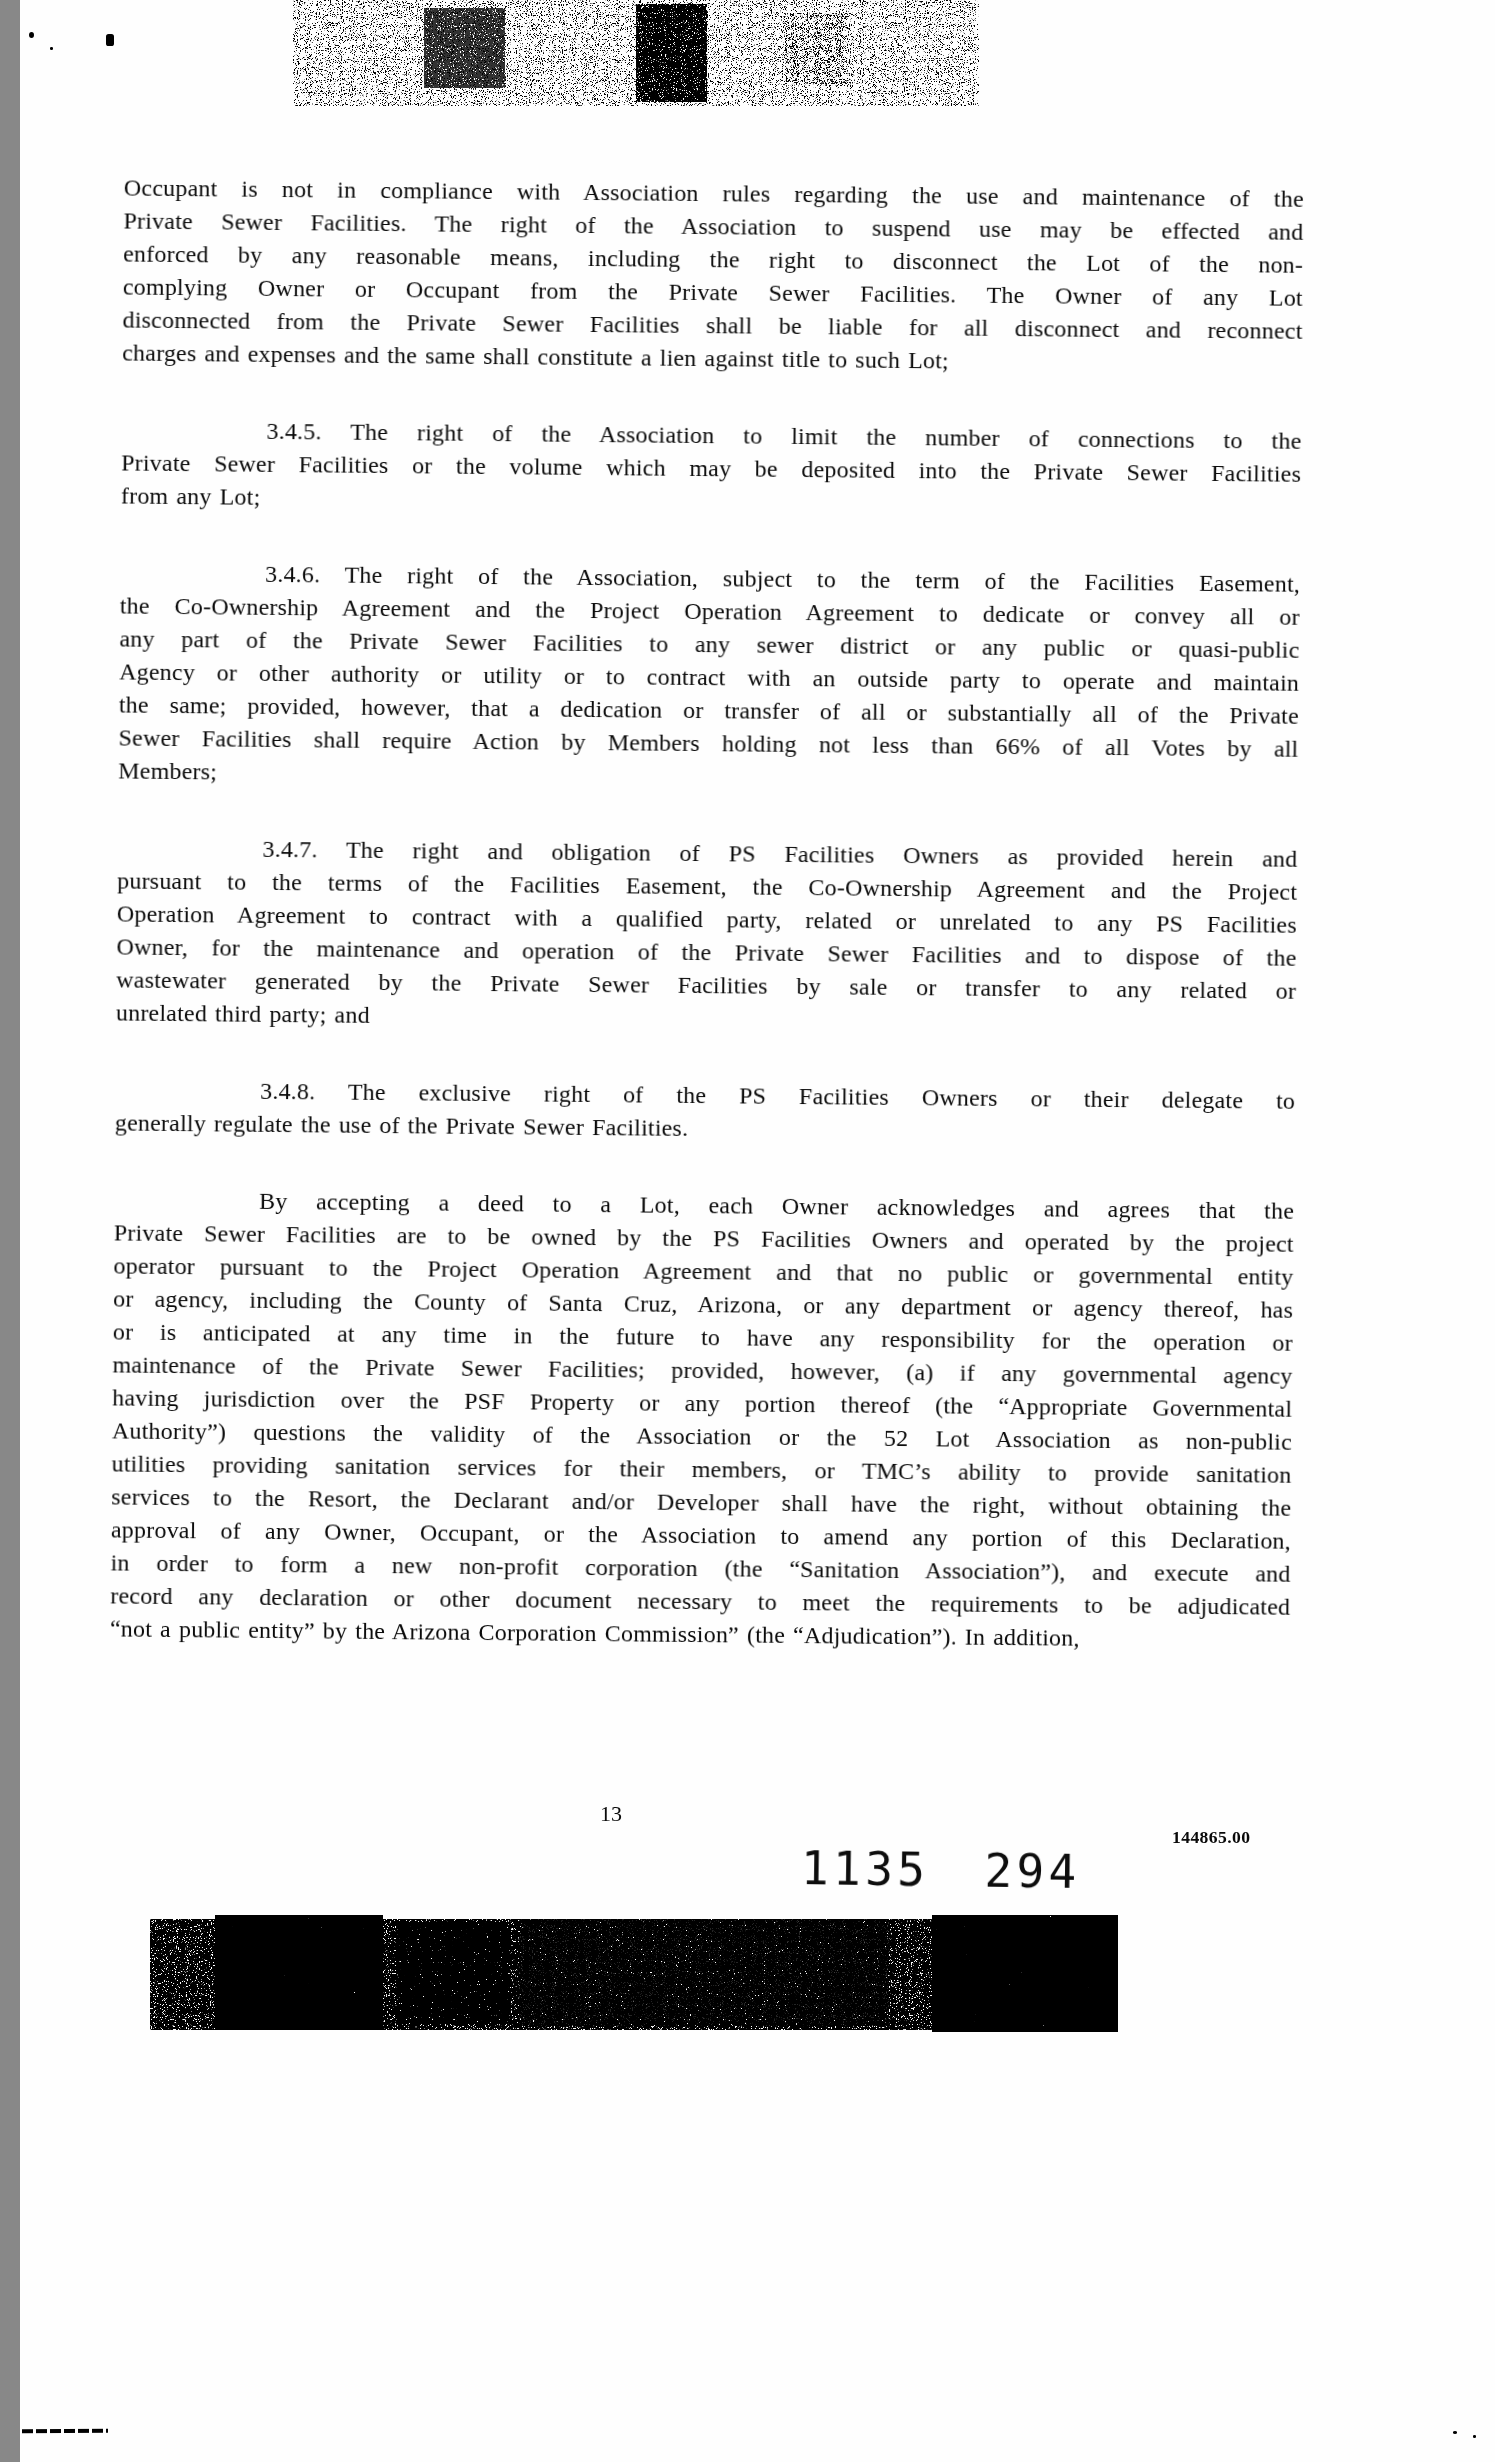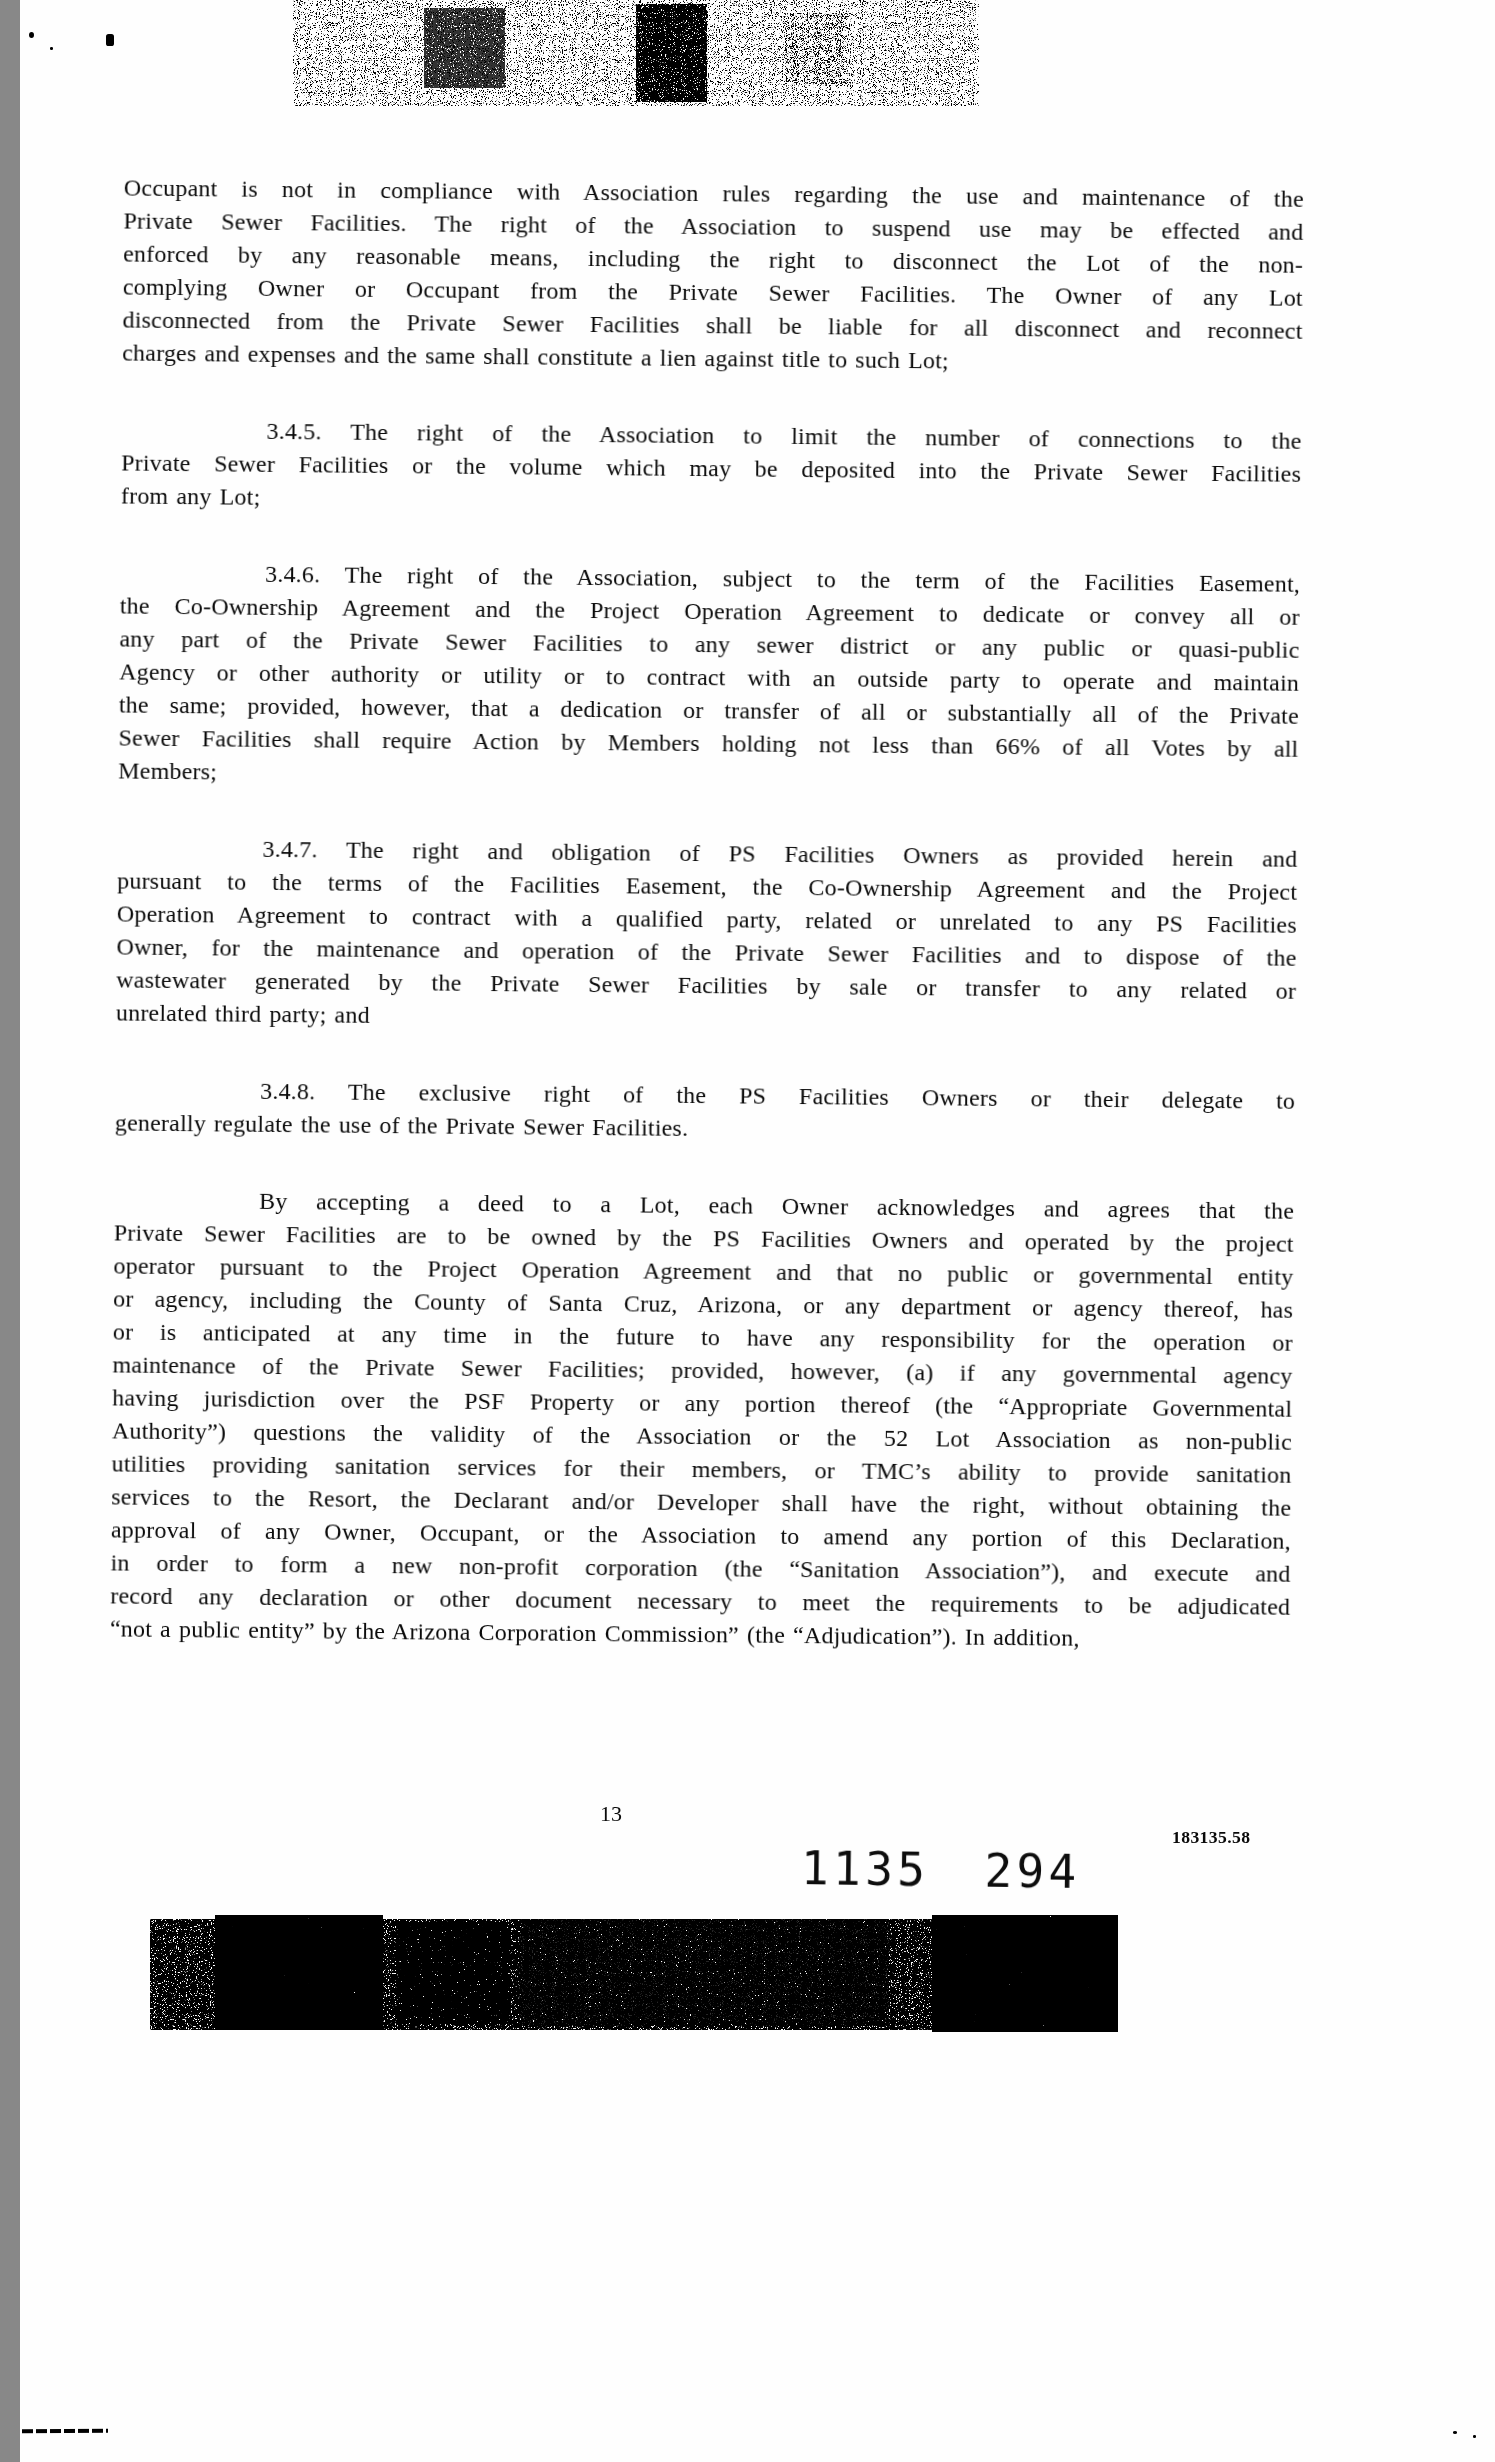--- a/index.html
+++ b/index.html
@@ -157,21 +157,21 @@
         <div class="line">utilities providing sanitation services for their members, or TMC’s ability to provide sanitation</div>
         <div class="line">services to the Resort, the Declarant and/or Developer shall have the right, without obtaining the</div>
         <div class="line">approval  of any Owner, Occupant, or the Association to amend any portion of this Declaration,</div>
         <div class="line">in order to form a new non-profit corporation (the “Sanitation Association”), and execute and</div>
         <div class="line">record any declaration or other document necessary to meet the requirements to be adjudicated</div>
         <div class="line last">“not a public entity” by the Arizona Corporation Commission” (the “Adjudication”).  In addition,</div>
       </div>
     </div>
 
   <div class="page-number">13</div>
-  <div class="doc-ref">183135.58</div>
+  <div class="doc-ref">144865.00</div>
   <div class="stamp">
     <span>1135</span><span class="gap"></span><span>294</span>
   </div>
 
   <svg class="noise-svg noise-bottom" width="989" height="119" xmlns="http://www.w3.org/2000/svg" viewBox="0 0 1125 135">
     <rect x="0" y="5" width="1100" height="125" filter="url(#f-med)"></rect>
     <rect x="75" y="0" width="190" height="130" filter="url(#f-dense)"></rect>
     <rect x="280" y="8" width="130" height="115" filter="url(#f-med)"></rect>
     <rect x="420" y="5" width="420" height="120" filter="url(#f-med)" opacity="0.85"></rect>
     <rect x="890" y="0" width="210" height="132" filter="url(#f-dense)"></rect>

